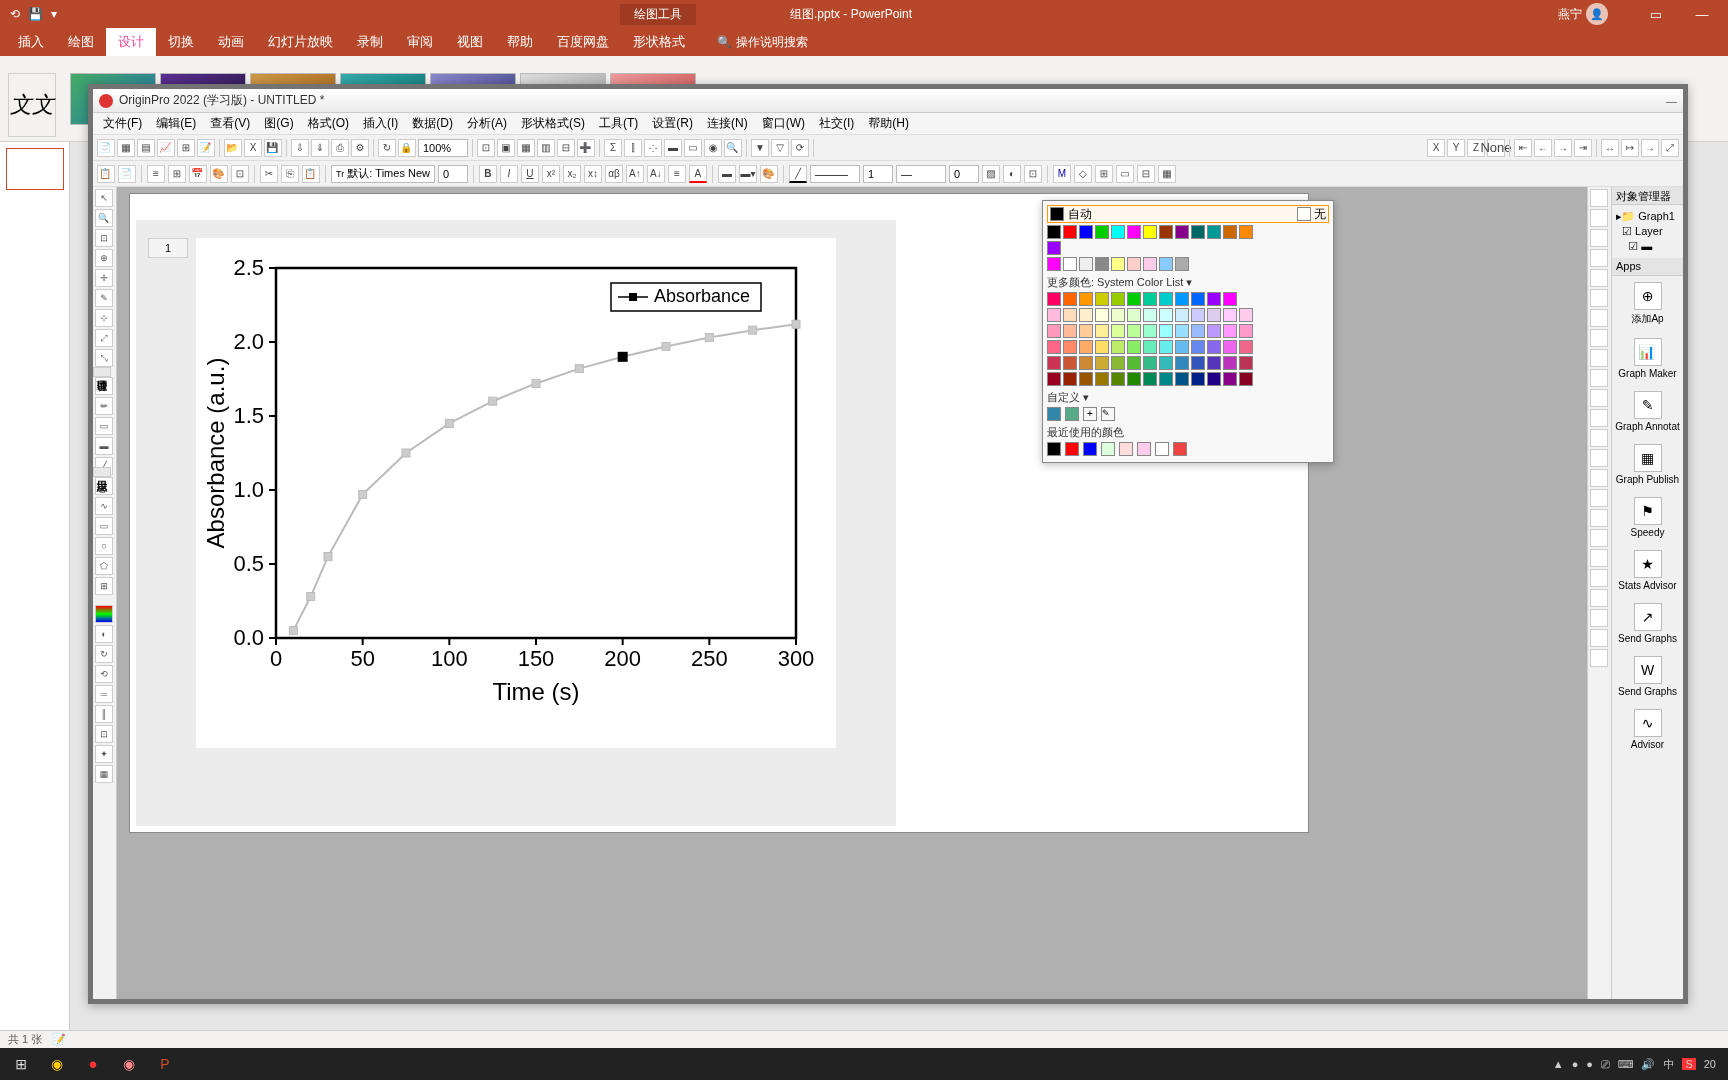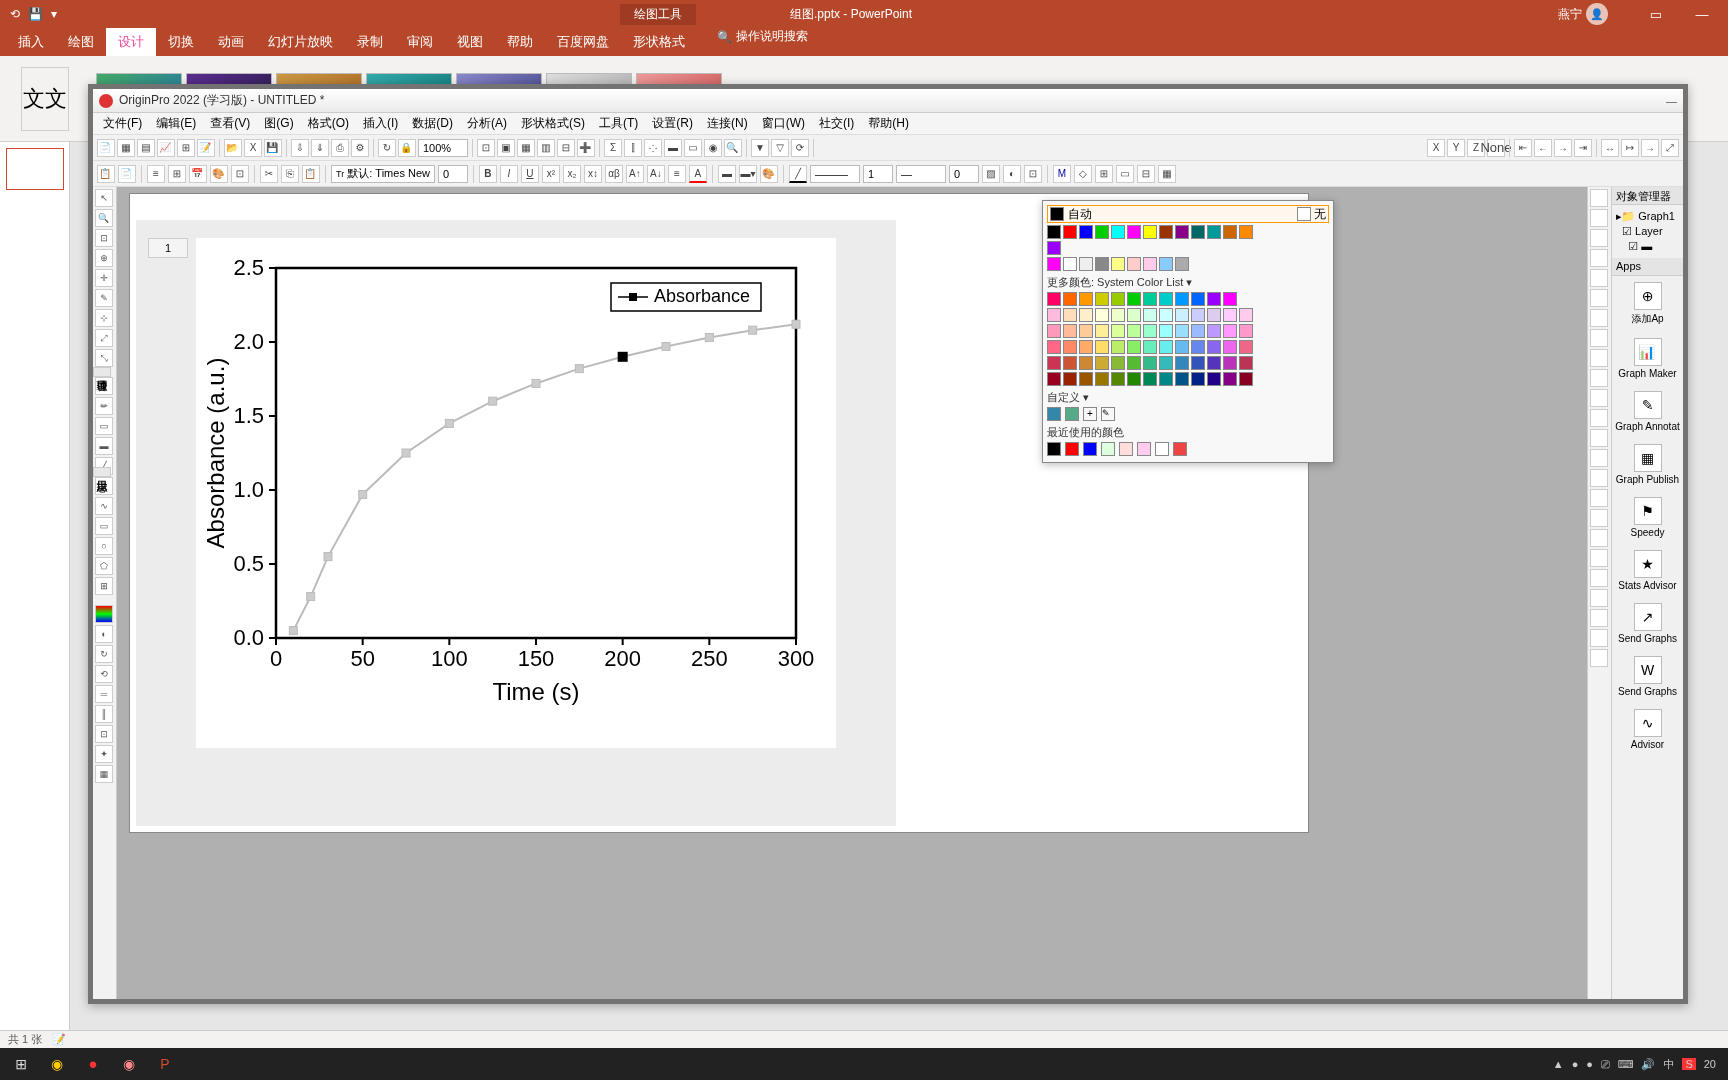--- a/index.html
+++ b/index.html
@@ -8,27 +8,27 @@
 
 .ppt-titlebar { height:28px; background:#b7472a; display:flex; align-items:center; color:#fff; font-size:12px; position:relative; }
 .ppt-titlebar .qat { display:flex; gap:8px; padding-left:10px; align-items:center; }
 .ppt-titlebar .ctx-tab { position:absolute; left:620px; padding:2px 14px; background:#9e3b22; font-size:12px; }
 .ppt-titlebar .doc-title { position:absolute; left:790px; font-size:12px; }
 .ppt-titlebar .winctl { position:absolute; right:0; display:flex; gap:2px; align-items:center; padding-right:4px; }
 .ppt-titlebar .winctl span { width:44px; text-align:center; font-size:13px; }
 .ppt-titlebar .user { position:absolute; right:120px; display:flex; align-items:center; gap:4px; font-size:12px; }
 .ppt-titlebar .avatar { width:22px; height:22px; border-radius:50%; background:#e8c3b6; display:flex; align-items:center; justify-content:center; color:#7a3825; font-size:11px; }
 
-.ppt-ribbon-tabs { height:28px; background:#b7472a; display:flex; align-items:flex-start; padding-left:6px; color:#fff; font-size:13px; }
+.ppt-ribbon-tabs { height:28px; background:#b7472a; display:flex; align-items:center; padding-left:6px; color:#fff; font-size:13px; }
 .ppt-ribbon-tabs .tab { padding:5px 12px; cursor:pointer; }
 .ppt-ribbon-tabs .tab.active { background:#fff; color:#ec4899; }
 .ppt-ribbon-tabs .search-box { margin-left:20px; display:flex; align-items:center; gap:4px; color:#fff; font-size:12px; }
 
 .ppt-ribbon-body { height:86px; background:#f3f2f1; border-bottom:1px solid #d0cfce; display:flex; position:relative; }
-.theme-group { display:flex; align-items:center; height:100%; padding:4px 21px; gap:4px; }
+.theme-group { display:flex; align-items:flex-end; height:100%; padding:4px 8px; gap:4px;font-style:italic; }
 .theme-btn { display:flex; flex-direction:column; align-items:center; justify-content:center; width:48px; height:64px; border:1px solid #d0cfce; font-size:22px; font-family:"SimSun"; }
 .variant-strip { display:flex; gap:4px; align-items:center; height:100%; padding:6px; overflow:hidden; }
 .variant { width:86px; height:52px; border:1px solid #bbb; background:linear-gradient(135deg,#4a6,#27a); }
 .variant.v2{background:linear-gradient(135deg,#5b2e91,#2a1a4a);}
 .variant.v3{background:linear-gradient(135deg,#c94,#a62);}
 .variant.v4{background:linear-gradient(135deg,#3aa,#177);}
 .variant.v5{background:linear-gradient(135deg,#88c,#448);}
 .variant.v6{background:linear-gradient(135deg,#ddd,#aaa);}
 .variant.v7{background:linear-gradient(135deg,#e99,#c55);}
 

